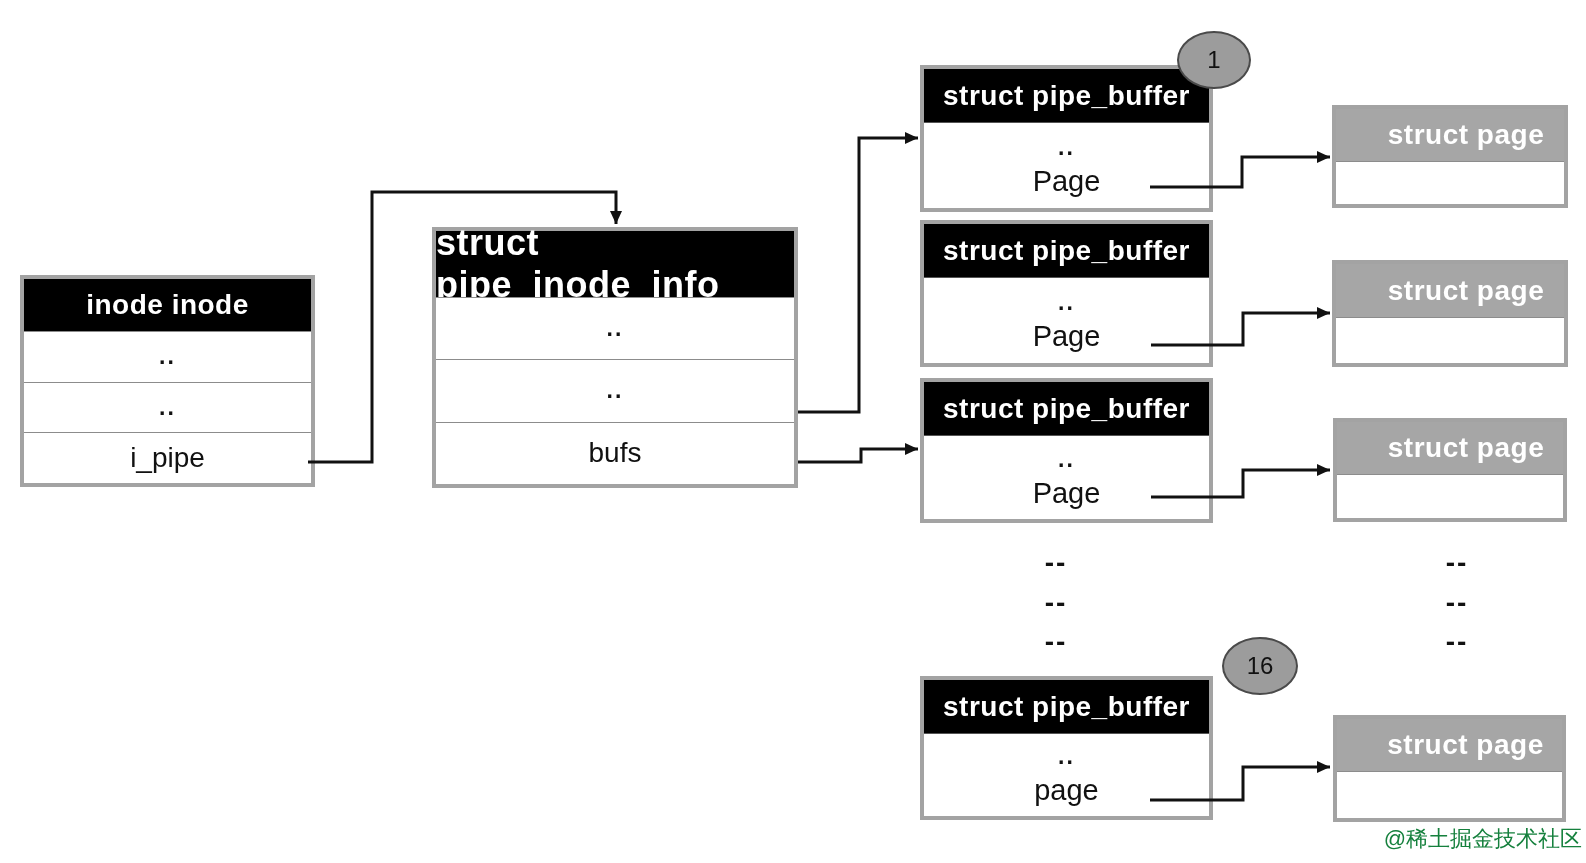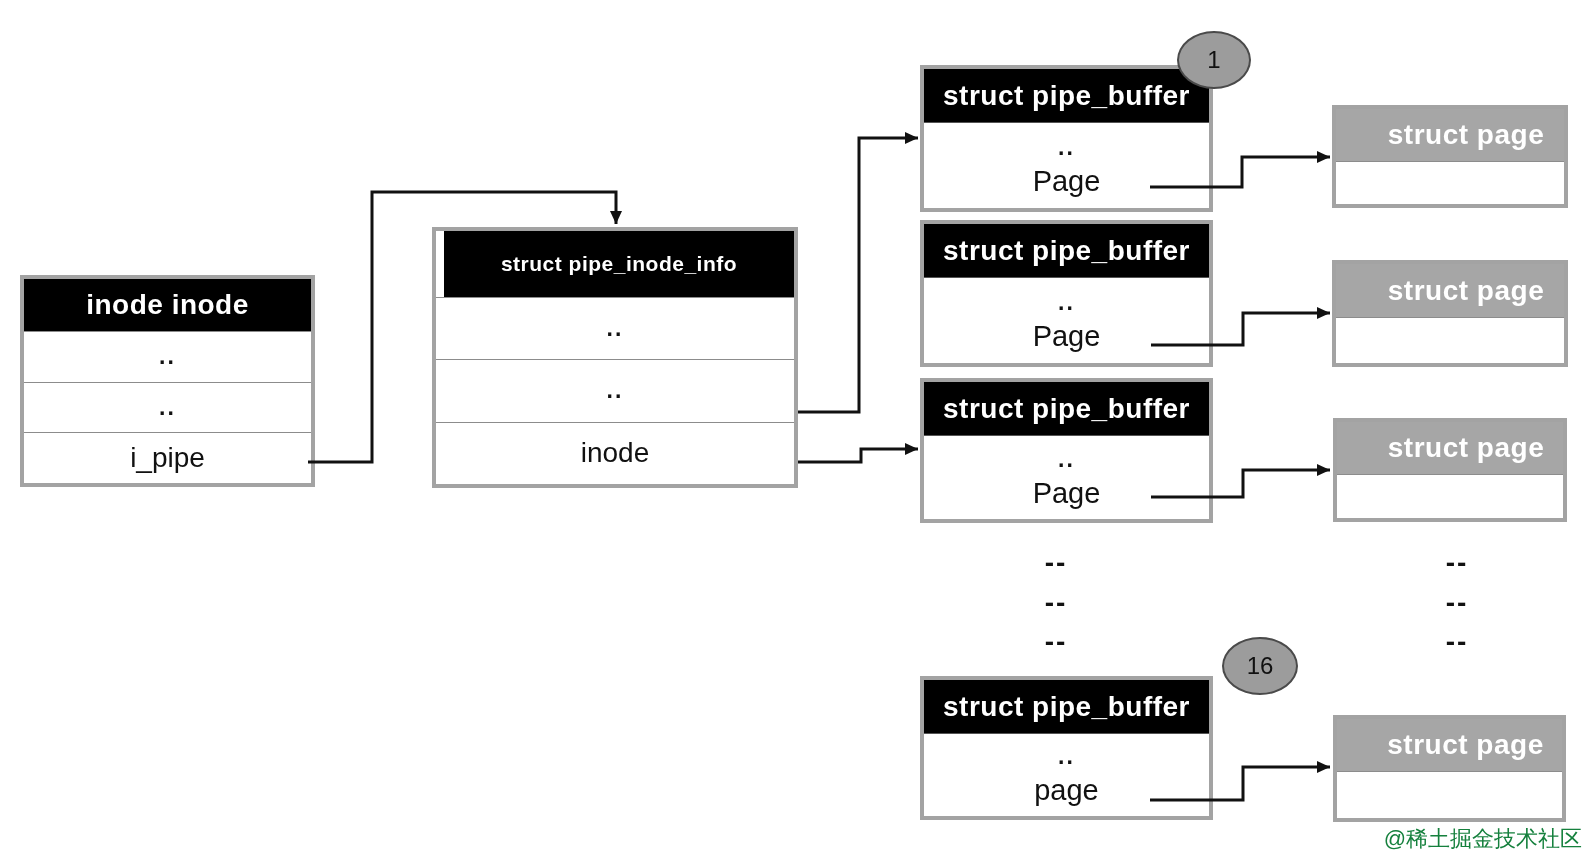--- a/index.html
+++ b/index.html
@@ -39,24 +39,24 @@
 <div class="canvas">
 
   <div class="sbox" style="left:20px;top:275px;width:295px;height:212px;">
     <div class="hdr black" style="height:52px;font-size:28px;">inode inode</div>
     <div class="cell dots">..</div>
     <div class="cell dots">..</div>
     <div class="cell">i_pipe</div>
   </div>
 
   <div class="sbox" style="left:432px;top:227px;width:366px;height:261px;">
-    <div class="hdr black" style="height:66px;font-size:21px;margin-left:8px;">struct pipe_inode_info</div>
+    <div class="hdr black" style="height:66px;font-size:36px;">struct pipe_inode_info</div>
     <div class="cell dots">..</div>
     <div class="cell dots">..</div>
-    <div class="cell">inode</div>
+    <div class="cell">bufs</div>
   </div>
 
   <div class="sbox" style="left:920px;top:65px;width:293px;height:147px;">
     <div class="hdr black" style="height:53px;font-size:28px;">struct pipe_buffer</div>
     <div class="pbody">
       <div class="dots">..</div>
       <div class="field">Page</div>
     </div>
   </div>
 

